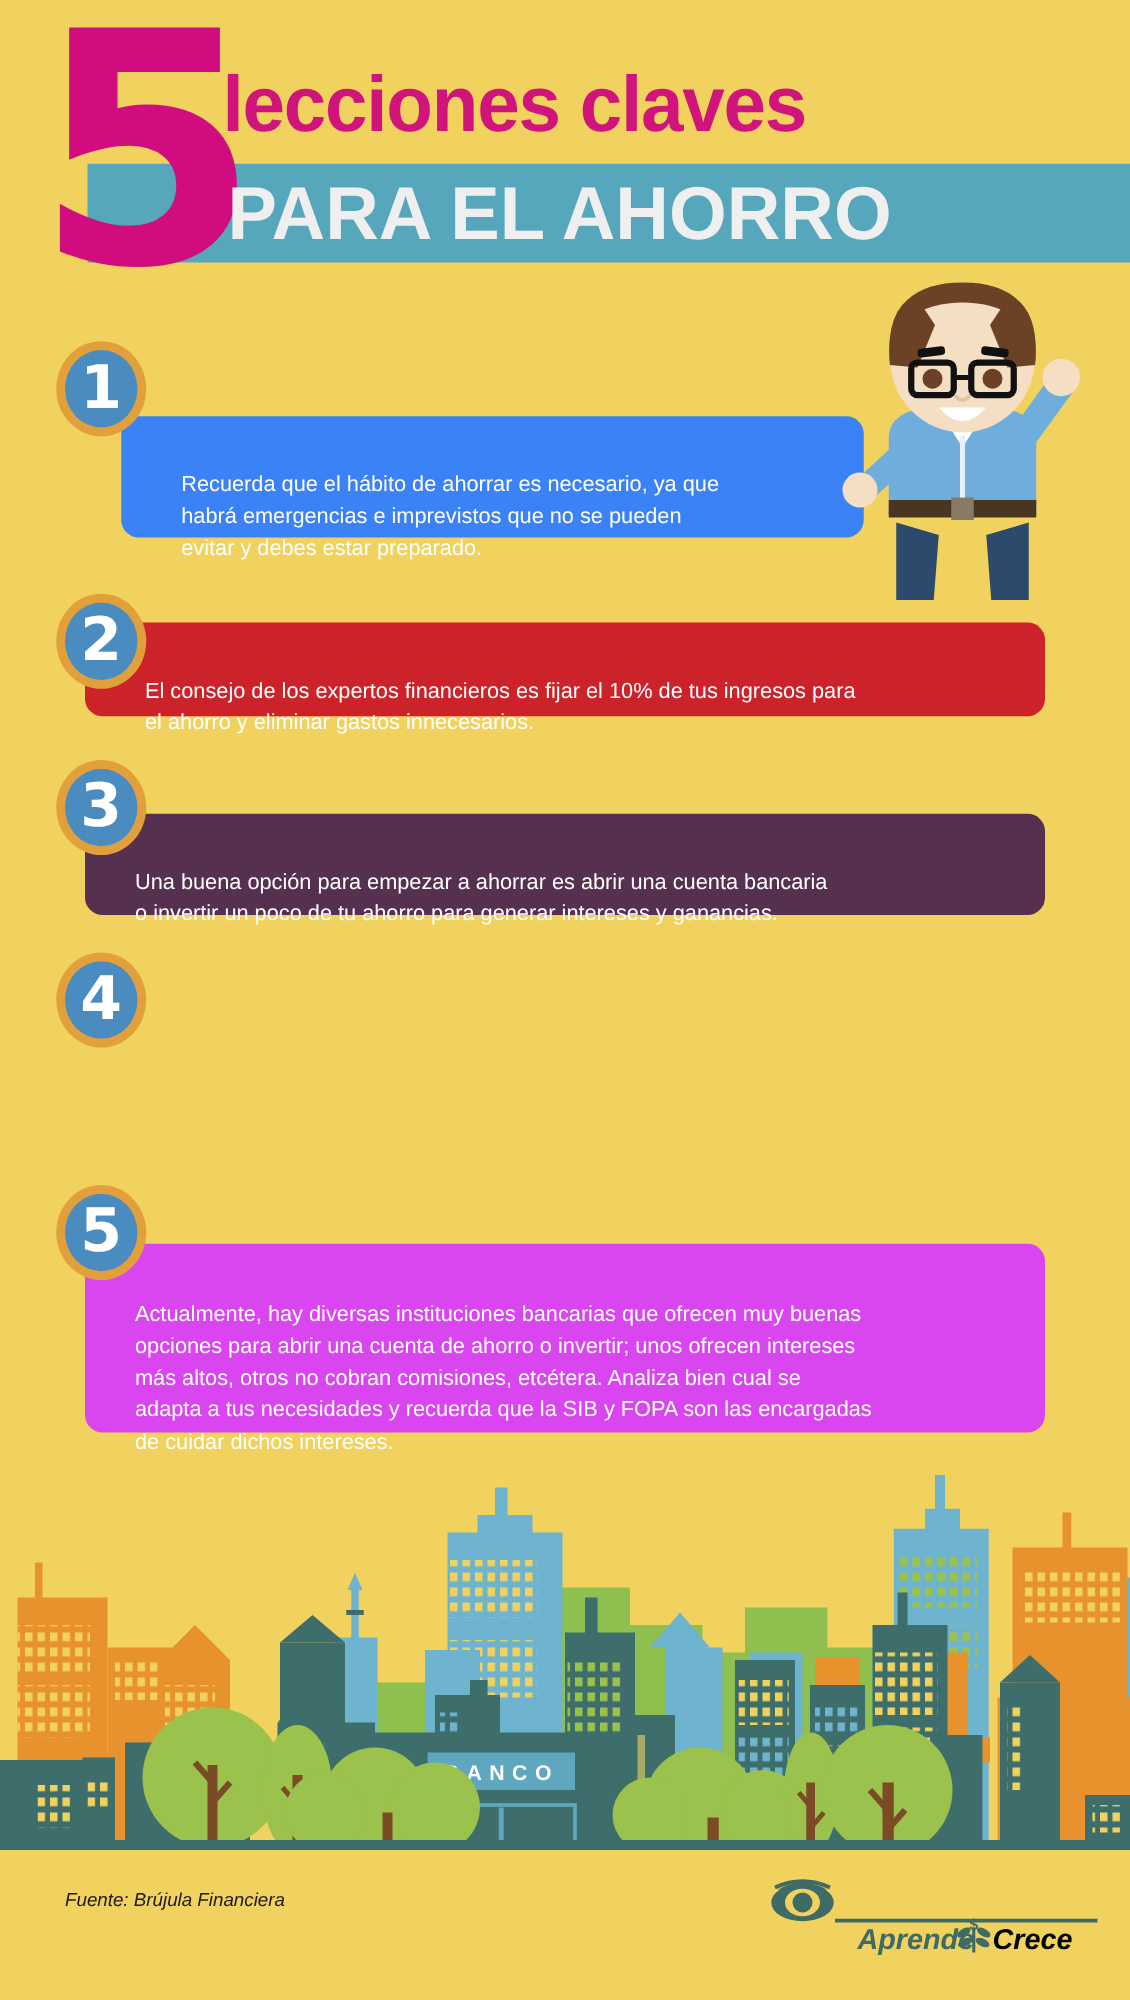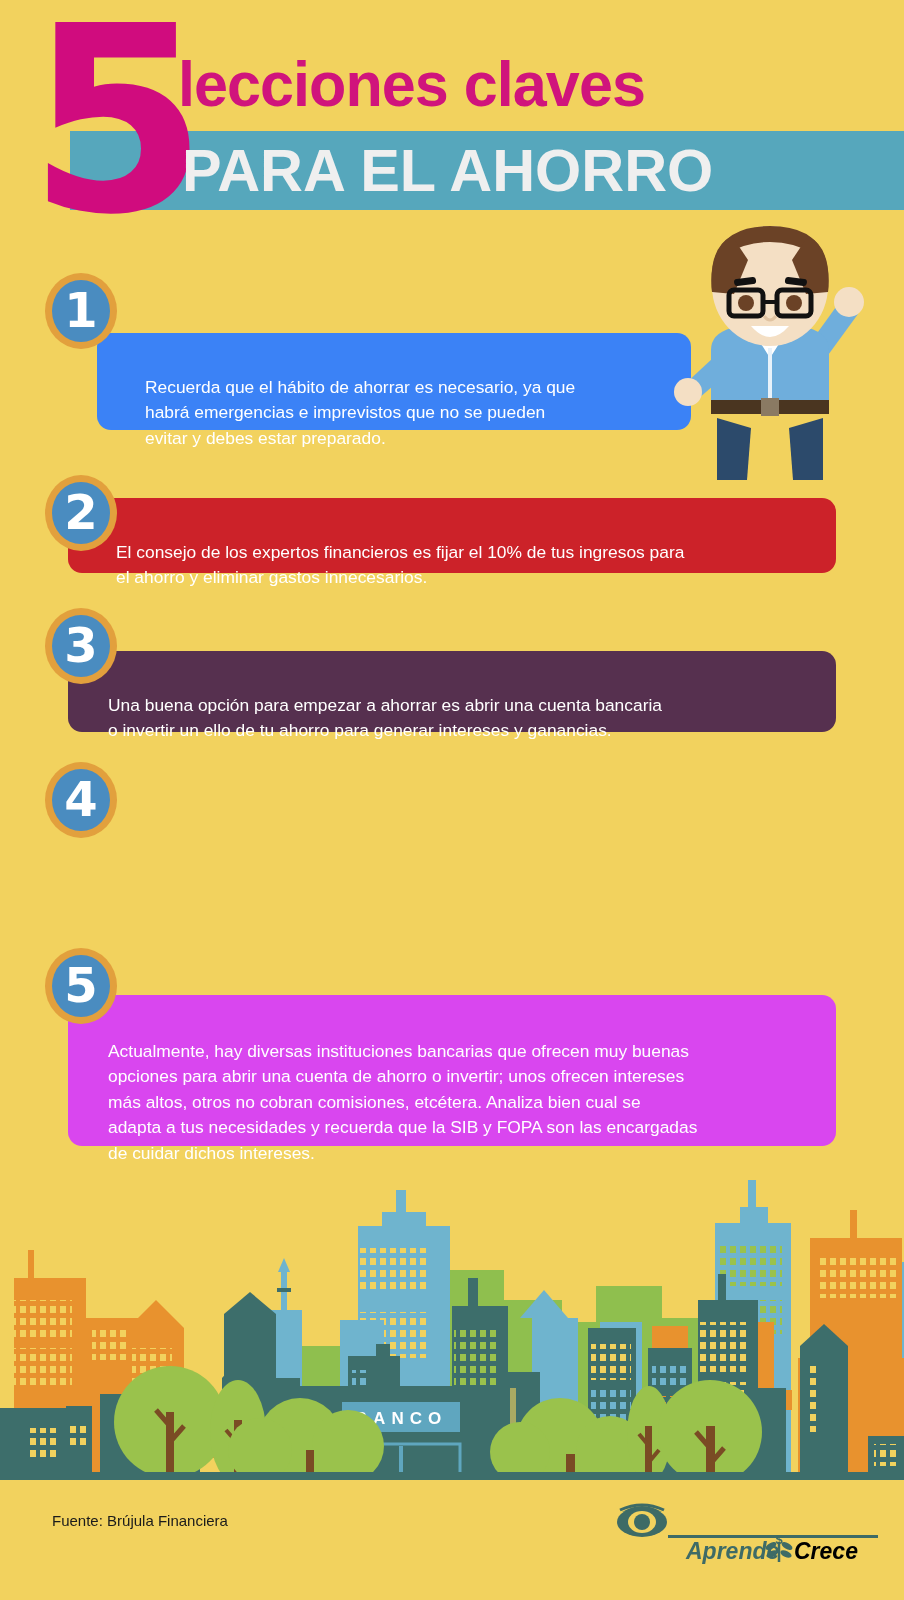--- a/index.html
+++ b/index.html
@@ -38,21 +38,21 @@
   .badge .inner{position:absolute;left:7px;top:7px;right:7px;bottom:7px;border-radius:50%;background:#4A8CC0;}
   .badge .num{position:absolute;inset:0;display:flex;align-items:center;justify-content:center;
               color:#FFFFFF;font-weight:bold;font-size:48px;font-family:"DejaVu Sans",sans-serif;
               line-height:1;padding-bottom:3px;box-sizing:border-box;}
 
   
   .city{position:absolute;left:0;top:1150px;width:904px;height:330px;z-index:2;}
 
   
   .footer{position:absolute;left:0;top:1480px;width:904px;height:120px;background:#F2D25E;z-index:6;}
-  .src{position:absolute;left:52px;top:1512px;font-size:15px;
+  .src{position:absolute;left:52px;top:1512px;font-size:15px;font-style:italic;
        color:#1B1B1B;font-family:"Liberation Sans",sans-serif;z-index:7;}
   .logo{position:absolute;left:616px;top:1498px;width:262px;height:64px;z-index:7;}
   .logo-name{position:absolute;left:56px;top:-2px;font-size:31px;font-style:italic;font-weight:bold;
              color:#3E6B66;font-family:"Liberation Sans",sans-serif;letter-spacing:-0.5px;}
   .logo-rule{position:absolute;left:52px;top:37px;width:210px;height:3px;background:#3E6B66;}
   .logo-tag{position:absolute;left:70px;top:40px;font-size:23px;font-style:italic;font-weight:bold;
             color:#3E6B66;font-family:"Liberation Sans",sans-serif;}
   .logo-tag2{position:absolute;left:178px;top:40px;font-size:23px;font-style:italic;font-weight:bold;
              color:#000000;font-family:"Liberation Sans",sans-serif;}
 </style>
@@ -125,21 +125,21 @@
 el ahorro y eliminar gastos innecesarios.</span>
   </div>
   <div class="badge" style="left:45px;top:475px;">
     <div class="ring"></div>
     <div class="inner"></div>
     <div class="num">2</div>
   </div>
 
   <div class="card" style="left:68px;top:651px;width:768px;height:81px;background:#56304F;padding-left:40px;padding-top:16px;">
     <span>Una buena opción para empezar a ahorrar es abrir una cuenta bancaria
-o invertir un ello de tu ahorro para generar intereses y ganancias.</span>
+o invertir un poco de tu ahorro para generar intereses y ganancias.</span>
   </div>
   <div class="badge" style="left:45px;top:608px;">
     <div class="ring"></div>
     <div class="inner"></div>
     <div class="num">3</div>
   </div>
 
   <div class="badge" style="left:45px;top:762px;">
     <div class="ring"></div>
     <div class="inner"></div>

